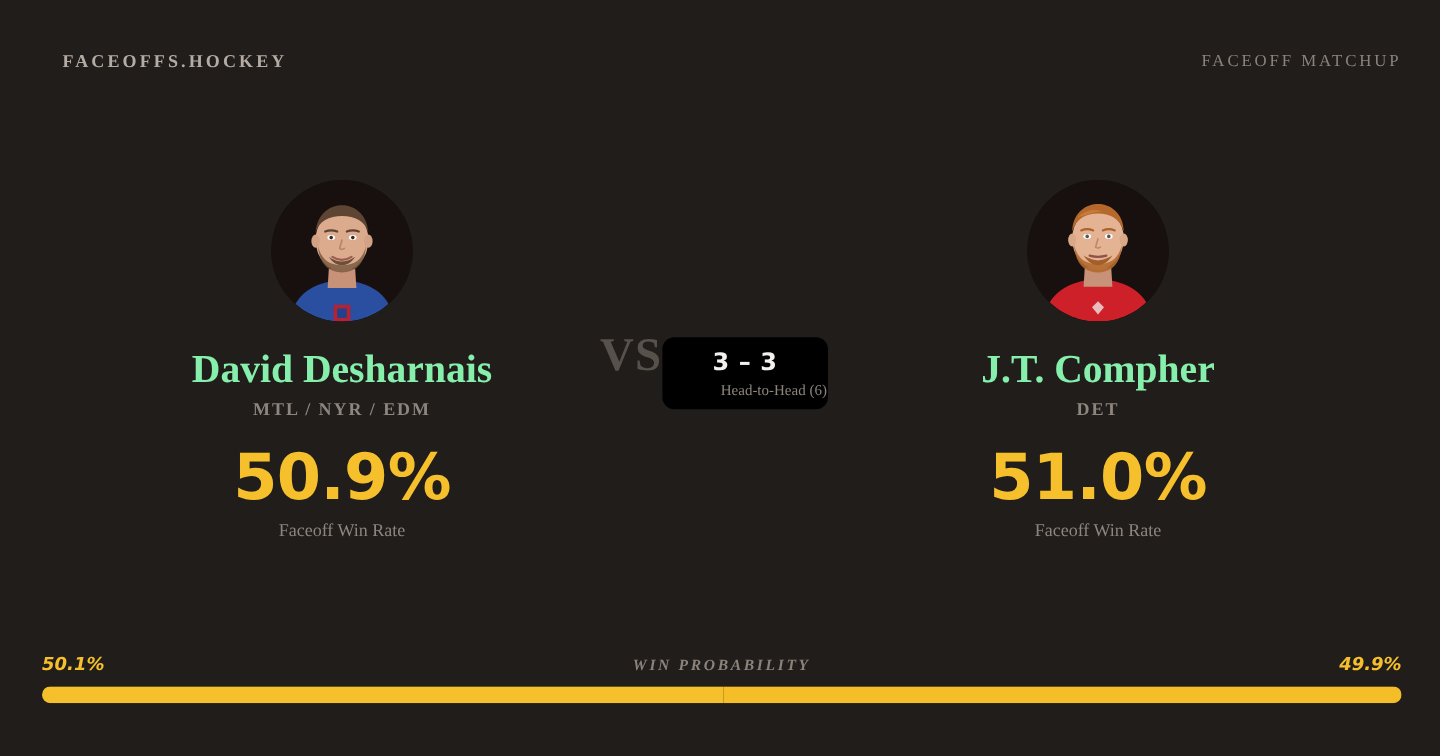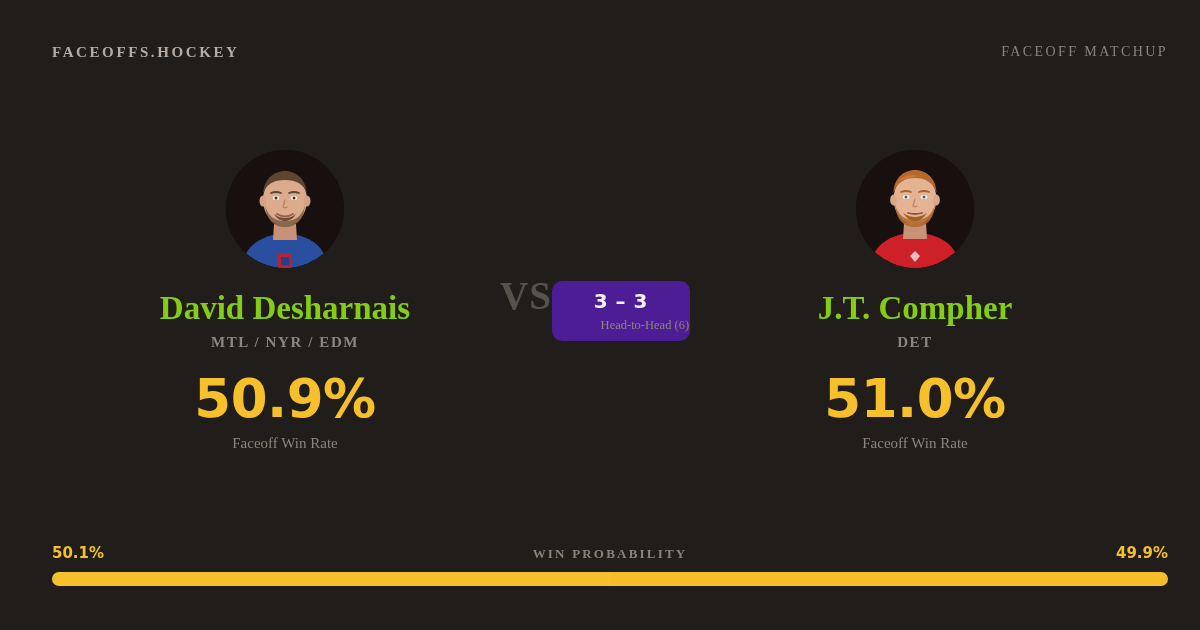--- a/index.html
+++ b/index.html
@@ -76,21 +76,21 @@
     position: relative;
     flex: none;
   }
   .avatar svg { display: block; width: 118px; height: 118px; }
 
   .player-name {
     margin-top: 22px;
     font-family: "Liberation Serif", serif;
     font-size: 33px;
     font-weight: 700;
-    color: #84cc16;
+    color: #86efac;
     line-height: 1.1;
     white-space: nowrap;
   }
   .player-teams {
     margin-top: 9px;
     font-family: "Liberation Serif", serif;
     font-size: 15px;
     font-weight: 700;
     letter-spacing: 1.6px;
     color: #8d857e;
@@ -128,21 +128,21 @@
     font-weight: 700;
     color: #57514c;
     letter-spacing: 1px;
     line-height: 1;
   }
   .h2h-box {
     margin-top: 31px;
     width: 138px;
     height: 60px;
     border-radius: 10px;
-    background: #4c1d95;
+    background: #000000;
     display: flex;
     flex-direction: column;
     align-items: center;
     justify-content: center;
     box-sizing: border-box;
   }
   .h2h-score {
     font-family: "DejaVu Sans", sans-serif;
     font-size: 20px;
     font-weight: 700;
@@ -155,23 +155,24 @@
     font-family: "Liberation Serif", serif;
     font-size: 12.5px;
     color: #8d857e;
     line-height: 1;
     margin-left: 48px;
   }
 
   
   .winprob {
     position: absolute;
-    left: 52px;
+    left: 35px;
     right: 52px;
     bottom: 44px;
+    font-style: italic;
   }
   .wp-row {
     display: flex;
     align-items: center;
     justify-content: space-between;
     margin-bottom: 11px;
   }
   .wp-pct {
     font-family: "DejaVu Sans", sans-serif;
     font-size: 15px;

